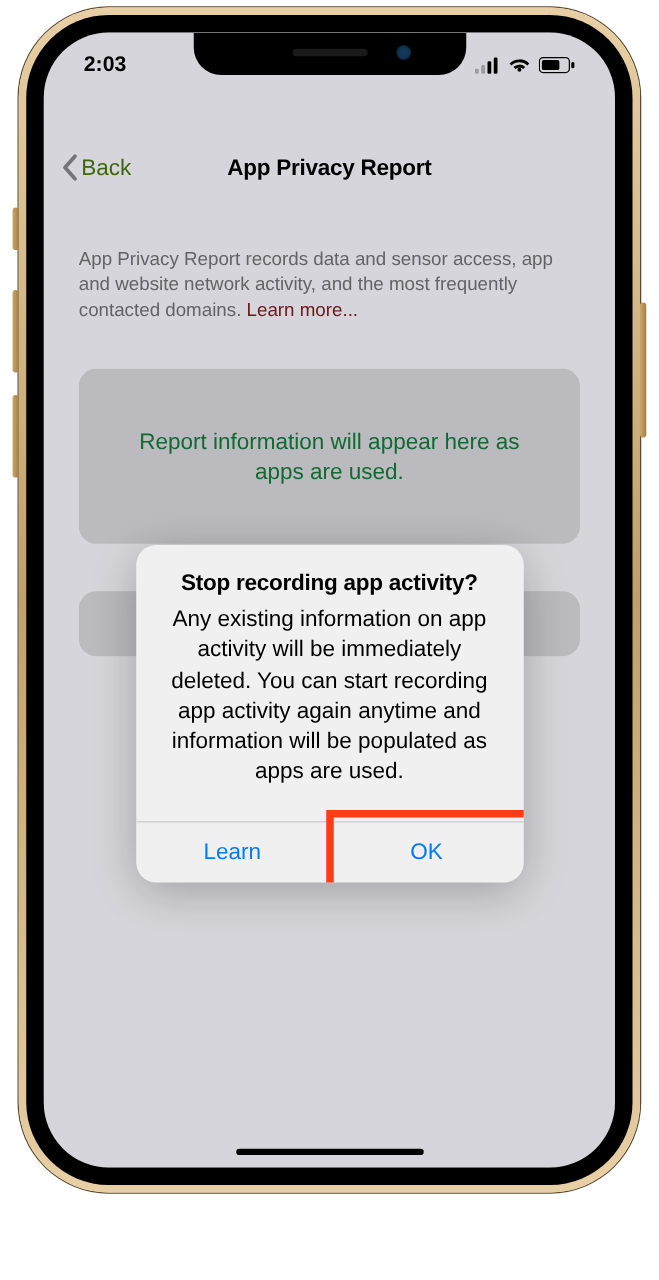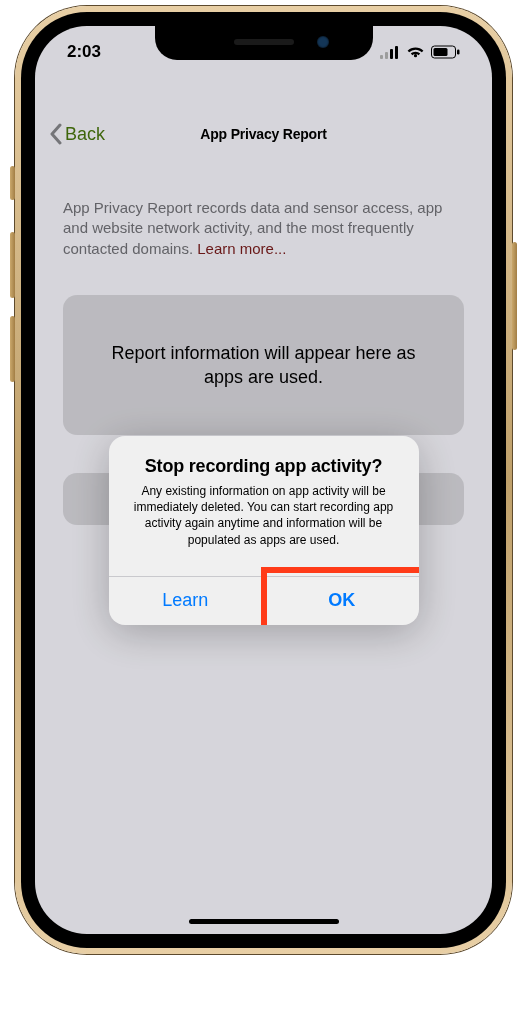--- a/index.html
+++ b/index.html
@@ -78,64 +78,64 @@
     position:absolute;top:86px;left:0;right:0;height:44px;
     display:flex;align-items:center;
     padding:0 14px;
   }
   .back{
     display:flex;align-items:center;gap:2px;color:#4d7c0f;font-size:18px;
   }
   .back svg{display:block;}
   .title{
     position:absolute;left:0;right:0;text-align:center;
-    font-size:14px;font-weight:700;color:#000;letter-spacing:-.2px;
+    font-size:18px;font-weight:700;color:#000;letter-spacing:-.2px;
     pointer-events:none;
   }
 
   
   .content{
     position:absolute;top:172px;left:28px;right:28px;
   }
   .desc{font-size:15px;line-height:1.35;color:#78787e;}
   .learn{color:#7f1d1d;}
   .card{
     margin-top:36px;
     background:#e3e2e8;
     border-radius:14px;
     padding:46px 28px;
     text-align:center;
-    color:#000000;font-size:18px;line-height:1.35;
+    color:#15803d;font-size:18px;line-height:1.35;
   }
   .hidden-cell{
     margin-top:38px;
     height:52px;
     background:#e3e2e8;
     border-radius:14px;
   }
 
   
   .alert{
     position:absolute;left:50%;top:410px;transform:translateX(-50%);
     width:310px;
     background:#f0f0f0;
     border-radius:16px;
     box-shadow:0 8px 40px rgba(0,0,0,.25);
     overflow:hidden;
     z-index:20;
   }
   .alert-body{padding:20px 20px 28px;text-align:center;}
   .alert-title{font-size:18px;font-weight:700;color:#000;letter-spacing:-.2px;}
-  .alert-msg{margin-top:6px;font-size:12px;line-height:1.35;color:#000;}
+  .alert-msg{margin-top:6px;font-size:18px;line-height:1.35;color:#000;}
   .alert-btns{display:flex;border-top:1px solid #c9c9cd;}
   .alert-btn{
     flex:1;height:48px;display:flex;align-items:center;justify-content:center;
     font-size:18px;color:#007aff;background:transparent;border:none;cursor:pointer;
   }
-  .alert-btn+.alert-btn{border-left:3px solid #8b5cf6;font-weight:bold;}
+  .alert-btn+.alert-btn{border-left:1px solid #8b5cf6;}
 
   
   .hl{
     position:absolute;
     right:-8px;bottom:-10px;
     width:166px;height:68px;
     border:6px solid #ff3b18;
     box-sizing:border-box;
     z-index:30;
     pointer-events:none;

